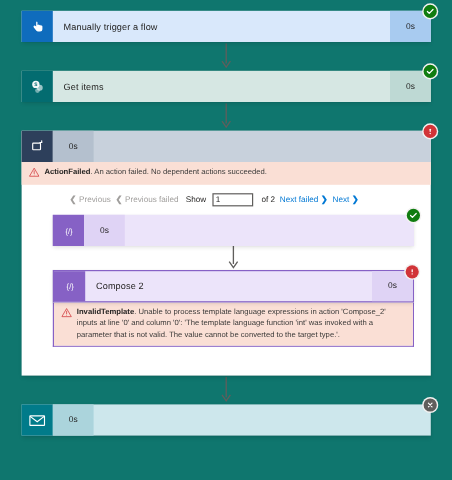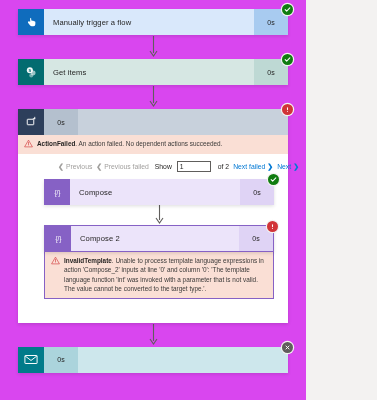--- a/index.html
+++ b/index.html
@@ -11,23 +11,23 @@
     height: 400px;
     background: #f3f2f1;
     font-family: "Liberation Sans", sans-serif;
     font-size: 8px;
     color: #323130;
     overflow: hidden;
   }
 
   .canvas {
     position: relative;
-    width: 306px;
+    width: 377px;
     height: 400px;
-    background: #d946ef;
+    background: #0f766e;
     box-sizing: border-box;
     padding: 9px 18px 0 18px;
   }
 
   
   .card {
     position: relative;
     display: flex;
     align-items: stretch;
     width: 100%;
@@ -320,21 +320,20 @@
 
     <div class="scope-body">
 
       <div class="child-card">
         <div class="card compose">
           <div class="card-icon">
             <svg width="15" height="11" viewBox="0 0 26 16">
               <text x="13" y="12" font-size="11" font-family="Liberation Sans, sans-serif" fill="#ffffff" text-anchor="middle">{/}</text>
             </svg>
           </div>
-          <div class="card-title">Compose</div>
           <div class="card-duration">0s</div>
           <div class="badge succeeded">
             <svg width="7" height="7" viewBox="0 0 12 12">
                 <path d="M2 6.2l2.6 2.6L10 3.2" stroke="#fff" stroke-width="1.8" fill="none" stroke-linecap="round" stroke-linejoin="round"></path>
               </svg>
           </div>
         </div>
       </div>
 
       <div class="scope-connector">

